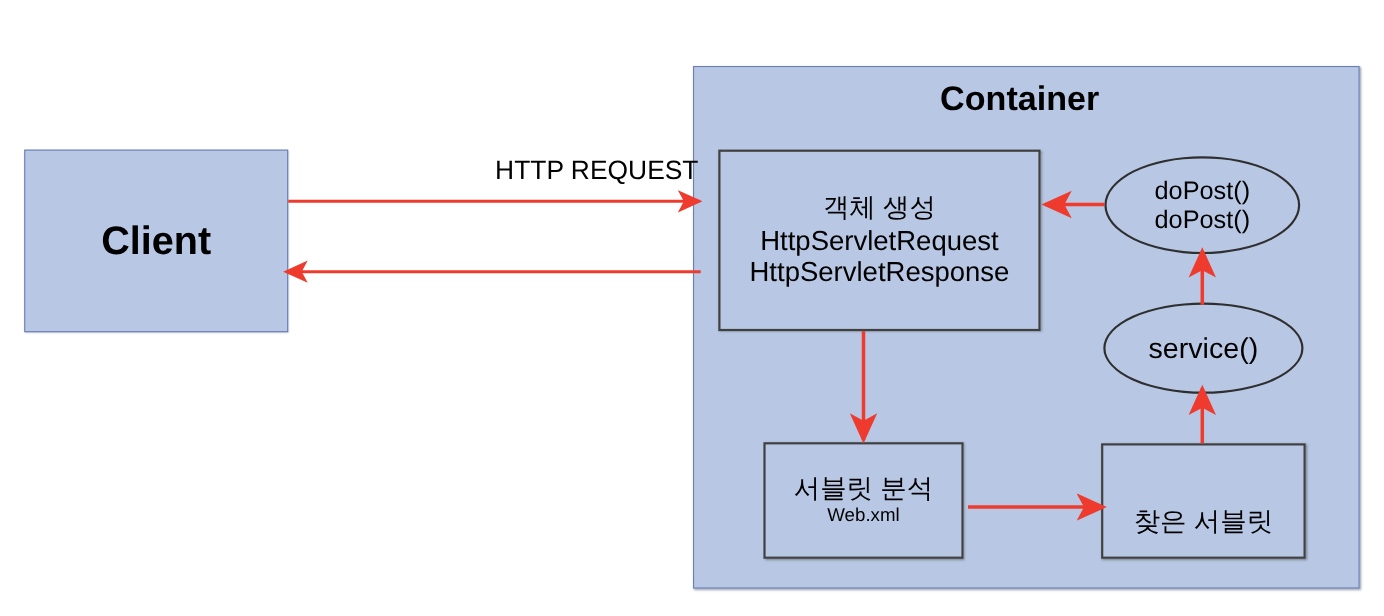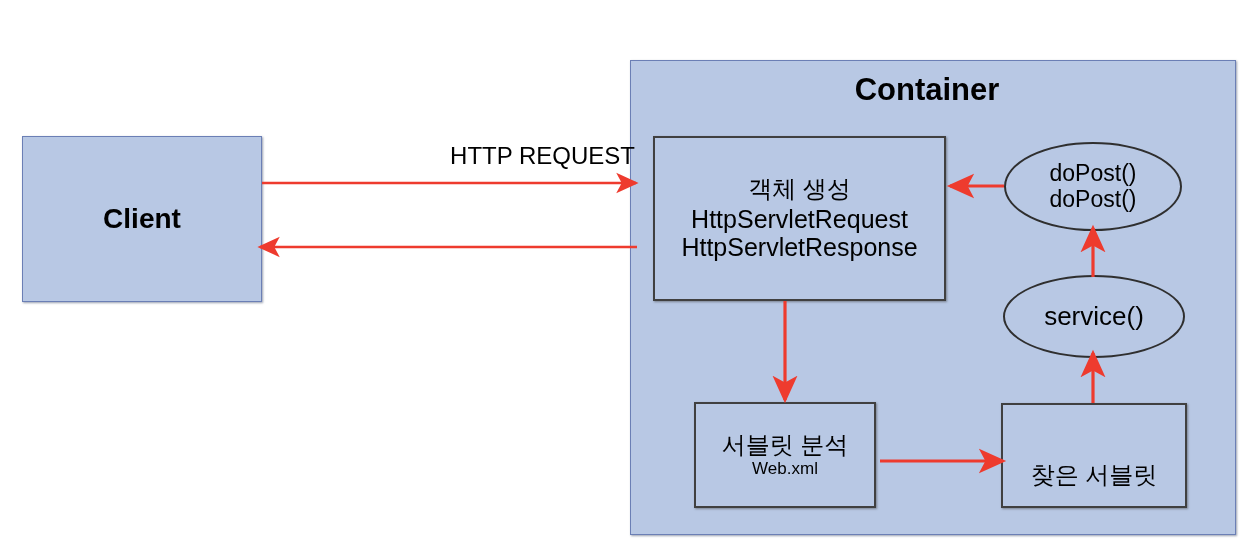--- a/index.html
+++ b/index.html
@@ -68,21 +68,21 @@
   
   #client-box {
     left: 22px;
     top: 136px;
     width: 240px;
     height: 166px;
     border: 1px solid #6b7fb5;
     box-shadow: 1px 1px 2px rgba(70,80,110,0.55);
   }
   #client-label {
-    font-size: 28px;
+    font-size: 36px;
     font-weight: bold;
   }
   
   #object-box {
     left: 653px;
     top: 136px;
     width: 293px;
     height: 165px;
     border: 2px solid #404040;
     box-shadow: 1px 1px 2px rgba(60,60,60,0.5);

